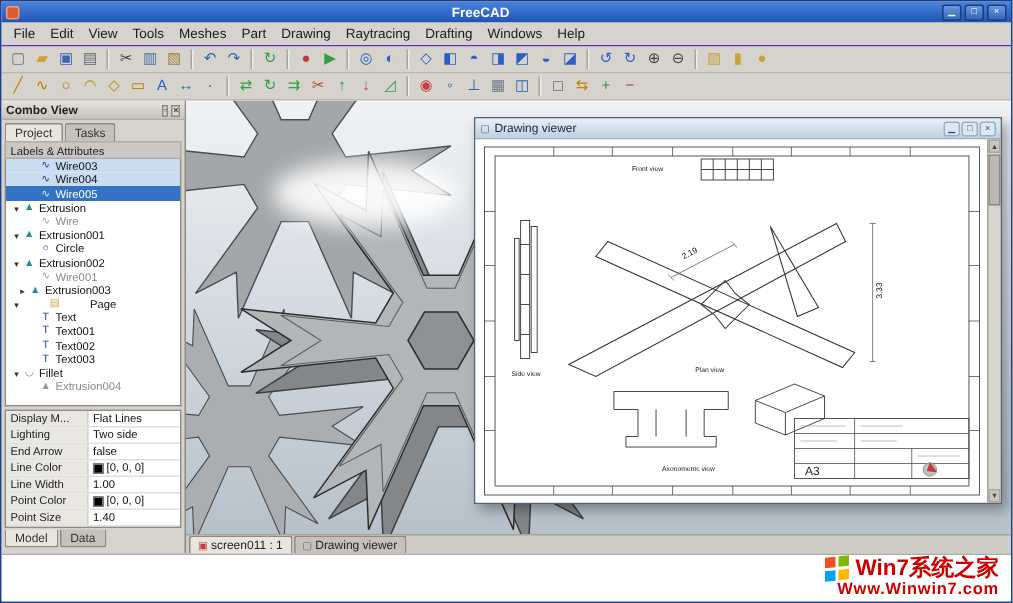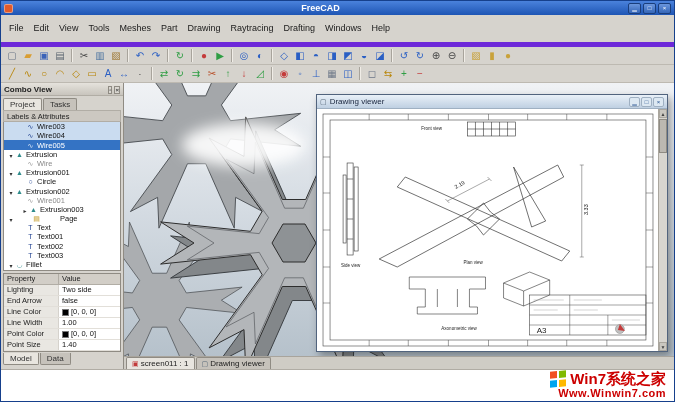--- a/index.html
+++ b/index.html
@@ -3,21 +3,21 @@
 <meta charset="utf-8">
 <style>
 *{box-sizing:border-box;margin:0;padding:0}
 body{margin:0;font-family:"Liberation Sans","DejaVu Sans",sans-serif;background:#888}
 .screen{position:relative;width:675px;height:402px;background:#d6d3cd;border:1px solid #16408c;overflow:hidden;display:flex;flex-direction:column}
 .titlebar{height:14px;background:linear-gradient(180deg,#4a82dc,#1e55b4);display:flex;align-items:center;padding:0 3px;flex:0 0 auto}
 .app-icon{width:9px;height:9px;background:#e05a2b;border-radius:2px;border:1px solid rgba(255,255,255,.4);flex:0 0 auto}
 .title-text{flex:1;text-align:center;color:#fff;font-size:9px;font-weight:bold;line-height:14px}
 .win-controls{display:flex;gap:2px}
 .win-btn{width:13px;height:11px;background:linear-gradient(#6a96dd,#3566b8);border:1px solid #1a3e7c;color:#fff;font-size:6px;line-height:9px;text-align:center;border-radius:2px;cursor:default}
-.menubar{height:32px;display:flex;align-items:center;padding-left:3px;background:#d6d3cd;border-bottom:5px solid #6d28d9;flex:0 0 auto}
+.menubar{height:16px;display:flex;align-items:center;padding-left:3px;background:#d6d3cd;border-bottom:1px solid #6d28d9;flex:0 0 auto}
 .menu-item{font-size:9px;padding:0 5px;color:#1a1a1a;line-height:13px}
 .toolbar{height:18px;display:flex;align-items:center;padding:0 3px;background:#d6d3cd;border-bottom:1px solid #bdb9b1;white-space:nowrap;overflow:hidden;flex:0 0 auto}
 .tb-btn{display:inline-block;width:15px;height:15px;line-height:15px;text-align:center;font-size:10px;margin:0 .5px;border-radius:2px}
 .tb-sep{display:inline-block;width:2px;height:13px;border-left:1px solid #a8a49c;border-right:1px solid #f0ede7;margin:0 3px}
 .main{flex:1;display:flex;min-height:0}
 .left-panel{width:123px;flex:0 0 auto;background:#d6d3cd;border-right:1px solid #8f8b83;display:flex;flex-direction:column;min-height:0}
 .panel-title{height:13px;display:flex;align-items:center;font-size:8px;font-weight:bold;color:#222;padding:0 3px;background:linear-gradient(#e5e2dc,#c8c4bd);border-bottom:1px solid #b1ada5;flex:0 0 auto}
 .pt-spacer{flex:1}
 .pt-btn{width:9px;height:9px;border:1px solid #8f8b83;background:#dad7d1;font-size:6px;line-height:7px;text-align:center;margin-left:2px;color:#444}
 .combo-tabs{height:14px;display:flex;align-items:flex-end;padding-left:2px;gap:1px;flex:0 0 auto}
@@ -219,21 +219,21 @@
           <div class="tree-row" style="padding-left: 3px;">
             <span class="tree-arrow">▾</span>
             <span class="tree-icon" style="color: rgb(46, 139, 139);">▲</span>
             <span class="tree-label">Extrusion002</span>
           </div>
           <div class="tree-row" style="padding-left: 14px;">
             <span class="tree-arrow"></span>
             <span class="tree-icon" style="color: rgb(154, 154, 154);">∿</span>
             <span class="tree-label" style="color: rgb(138, 138, 138);">Wire001</span>
           </div>
-          <div class="tree-row" style="padding-left: 17px;">
+          <div class="tree-row" style="padding-left: 7px;">
             <span class="tree-arrow">▸</span>
             <span class="tree-icon" style="color: rgb(46, 139, 139);">▲</span>
             <span class="tree-label">Extrusion003</span>
           </div>
           <div class="tree-row" style="padding-left: 3px; gap: 17px;">
             <span class="tree-arrow">▾</span>
             <span class="tree-icon" style="color: rgb(201, 163, 58);">▤</span>
             <span class="tree-label">Page</span>
           </div>
           <div class="tree-row" style="padding-left: 14px;">
@@ -261,25 +261,27 @@
             <span class="tree-icon" style="color: rgb(46, 139, 139);">◡</span>
             <span class="tree-label">Fillet</span>
           </div>
           <div class="tree-row" style="padding-left: 14px;">
             <span class="tree-arrow"></span>
             <span class="tree-icon" style="color: rgb(154, 154, 154);">▲</span>
             <span class="tree-label" style="color: rgb(138, 138, 138);">Extrusion004</span>
           </div>
         </div>
       <div class="prop-table">
-        <div class="prop-header">
-          <div class="prop-h-name">Property</div>
-          <div class="prop-h-value">Value</div>
-        </div>
         <div>
+            <div class="prop-row">
+              <div class="prop-name">Display M...</div>
+              <div class="prop-value">
+                <span>Flat Lines</span>
+              </div>
+            </div>
             <div class="prop-row">
               <div class="prop-name">Lighting</div>
               <div class="prop-value">
                 <span>Two side</span>
               </div>
             </div>
             <div class="prop-row">
               <div class="prop-name">End Arrow</div>
               <div class="prop-value">
                 <span>false</span>

